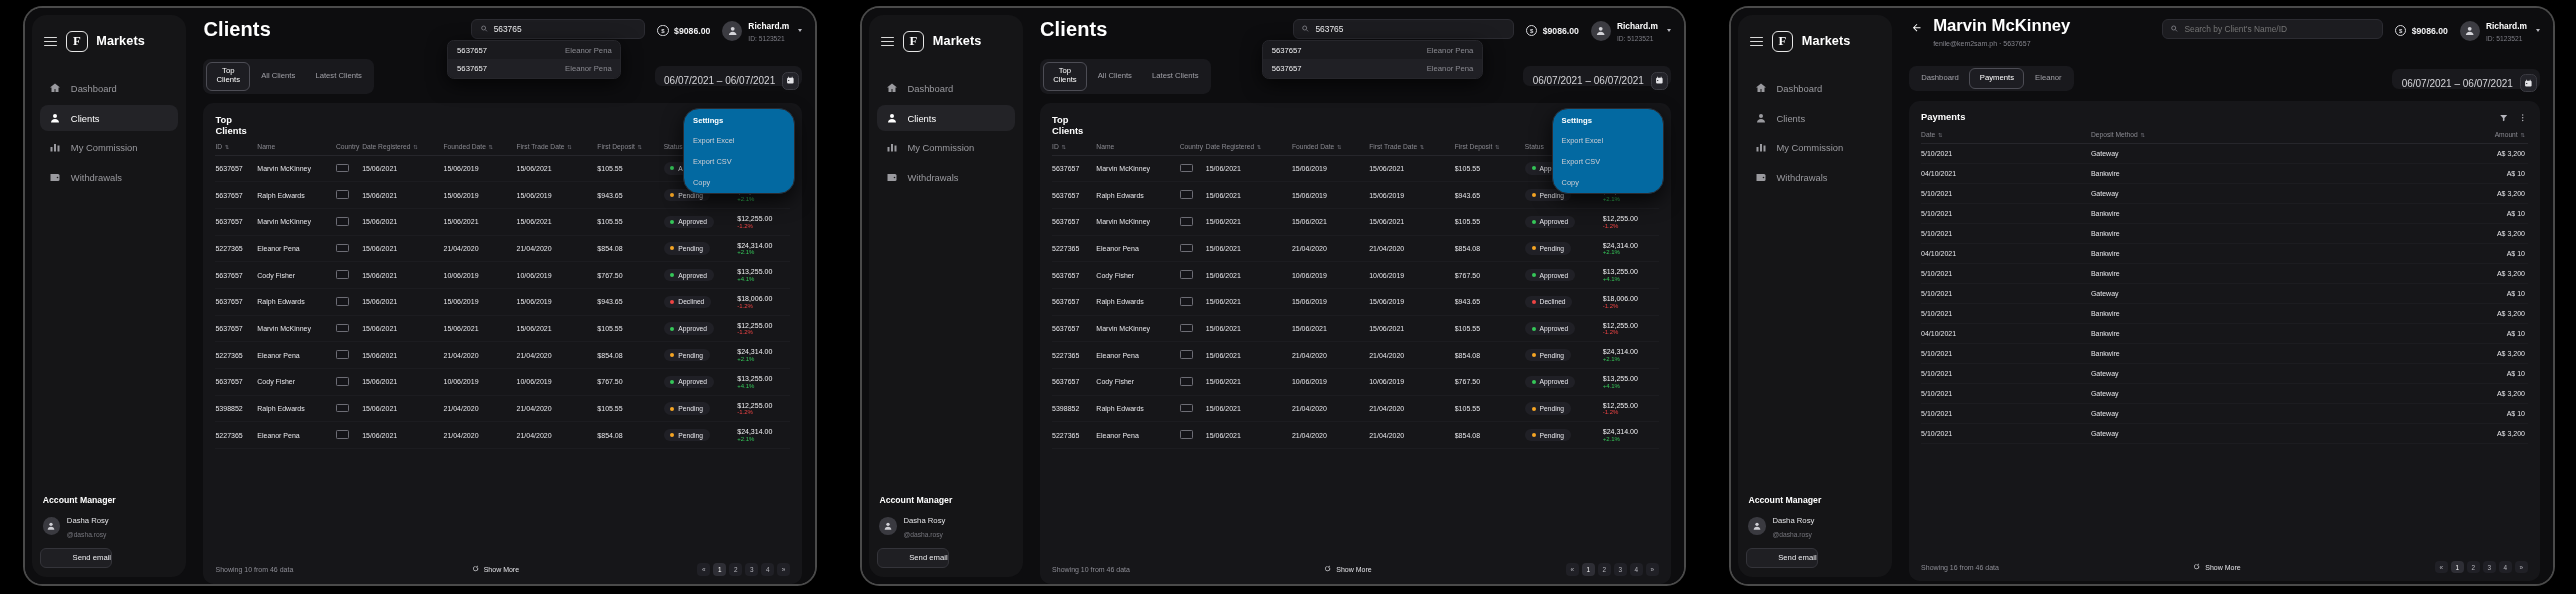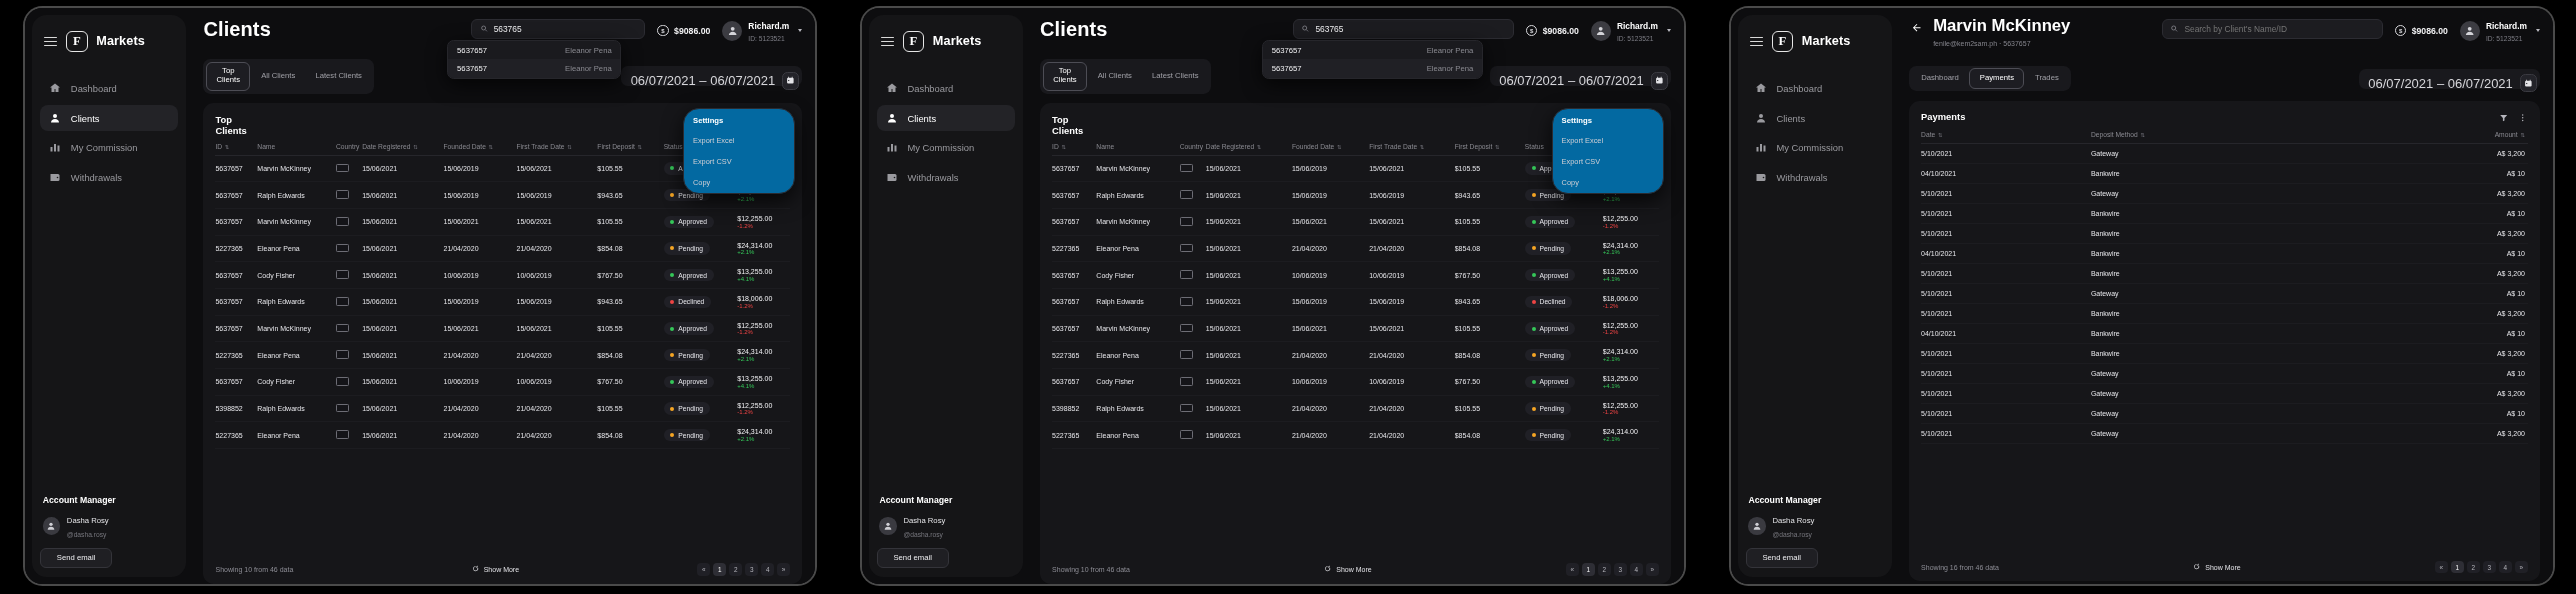--- a/index.html
+++ b/index.html
@@ -62,21 +62,21 @@
   .avatar-sm {
     width:17.4px;height:17.4px;border-radius:50%;
     background:#3a3a40; display:flex; align-items:center; justify-content:center;
   }
   .avatar-sm svg { width:10px; height:10px; fill:#cfcfd4; }
   .am-name { font-size:7.7px; color:#e3e3e6; line-height:1.35; }
   .am-mail { font-size:6.7px; color:#77777e; }
   .send-btn {
     margin-top:9.4px; width:72px; height:20px; border-radius:6px;
     background:#1f1f23; border:0.7px solid #34343a; color:#ededf0;
-    font-size:7.7px; cursor:pointer; font-family:"Liberation Sans", sans-serif;
+    font-size:7.7px; cursor:pointer; font-family:"Liberation Sans", sans-serif;text-align:right;
   }
 
   
   .main { flex:1; min-width:0; padding:9.4px 13.4px 8px 17.4px; position:relative; }
 
   .topbar { display:flex; align-items:flex-start; justify-content:space-between; height:31px; }
   .page-title { font-size:20px; font-weight:700; color:#fff; letter-spacing:0.1px; line-height:1; margin-top:1.3px;}
   .top-right { display:flex; gap:12px; margin-top:1.3px; }
 
   .searchbox {
@@ -129,21 +129,21 @@
   }
   .tab {
     padding:4.7px 9.4px; border-radius:6px; font-size:7.7px; color:#a0a0a7; cursor:pointer;
     line-height:1.15; text-align:center; white-space:pre-line;
   }
   .tab.active { color:#fff; border:0.7px solid #4d4d55; background:#1d1d22; }
   .daterange {
     display:flex; align-items:center; gap:6.7px; background:#19191d;
     border-radius:6.7px; padding:0 2.7px 0 9.4px; height:20px;
   }
-  .daterange span { font-size:13px; color:#d6d6da;margin-top:9px; }
+  .daterange span { font-size:10px; color:#d6d6da;margin-top:9px; }
   .cal-btn {
     width:17.4px;height:17.4px;border-radius:5.4px;border:0.7px solid #3a3a41;background:#232329;
     display:flex;align-items:center;justify-content:center; cursor:pointer;
   }
   .cal-btn svg { width:8.7px;height:8.7px;fill:#e4e4e8; }
 
   
   .card {
     margin-top:9.4px; background:#161619; border-radius:10.7px; padding:10.7px 12px 8px;
     position:relative; height:calc(100% - 78px); display:flex; flex-direction:column;
@@ -954,21 +954,21 @@
               </span>
               <span class="chev"></span>
             </div>
           </div>
         </div>
 
         <div class="tabsrow" style="margin-top:17.4px;">
           <div class="tabs">
             <div class="tab">Dashboard</div>
             <div class="tab active">Payments</div>
-            <div class="tab">Trades</div>
+            <div class="tab">Eleanor</div>
           </div>
           <div class="daterange">
             <span>06/07/2021 – 06/07/2021</span>
             <span class="cal-btn">
                 <svg viewBox="0 0 24 24">
                   <rect x="3" y="5" width="18" height="16" rx="3"></rect>
                   <rect x="6" y="2" width="2" height="4"></rect>
                   <rect x="16" y="2" width="2" height="4"></rect>
                   <rect x="6" y="11" width="3" height="3" fill="#232329"></rect>
                 </svg>

